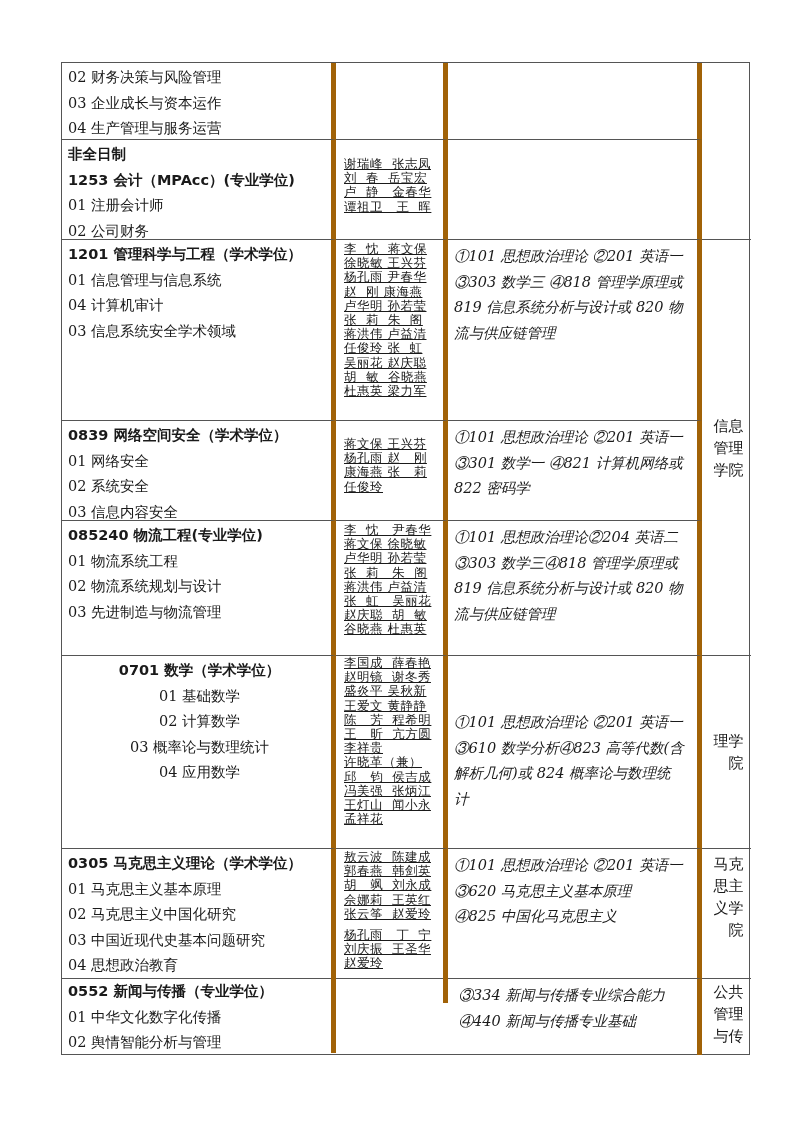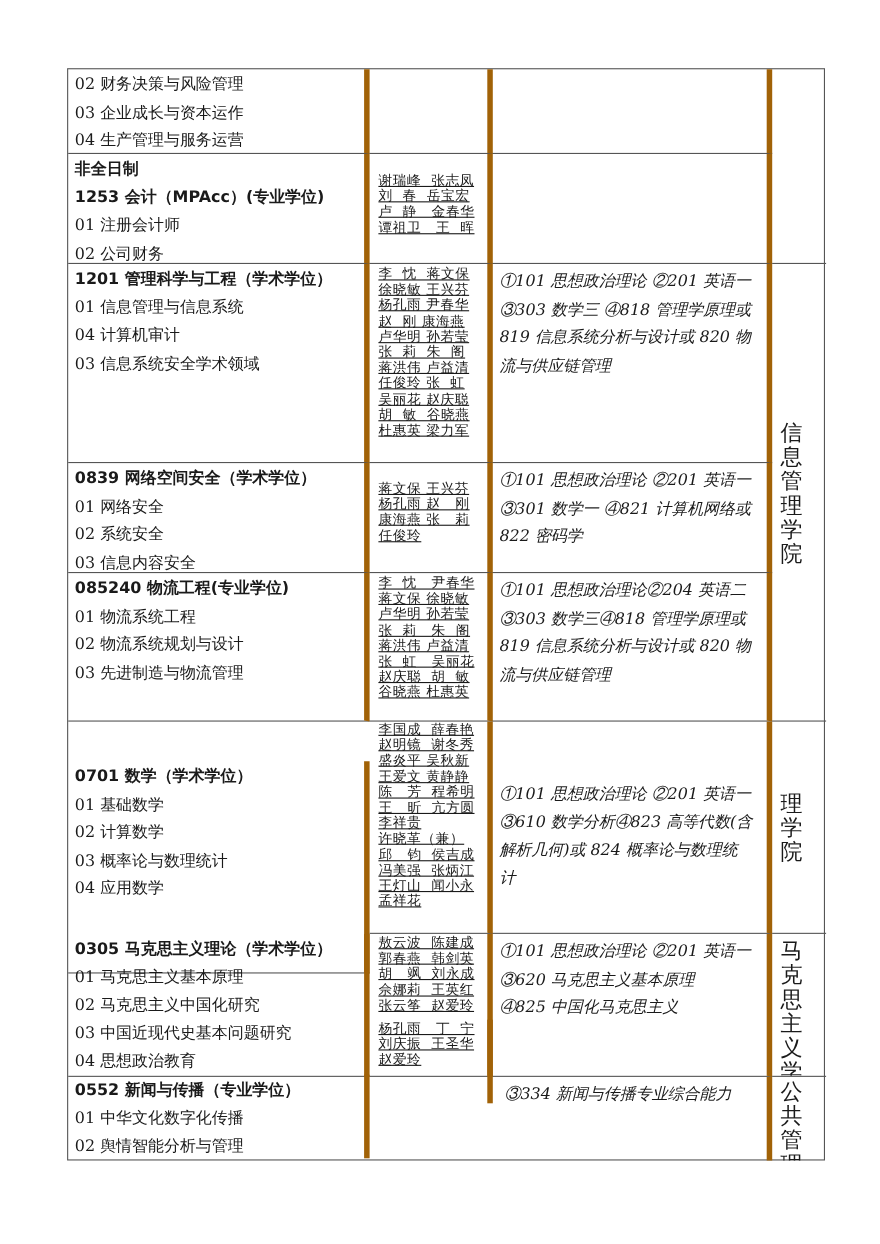--- a/index.html
+++ b/index.html
@@ -12,22 +12,22 @@
     .c2 { left:274px; width:112px;text-decoration:underline; }
     .c3 { left:386px; width:254px; }
     .c4 { left:640px; width:49px; border-right:none; }
     .prog { padding:2px 0 0 6px; font-size:14.5px; line-height:25.5px; }
     .prog .title { font-family:"DejaVu Sans","Liberation Sans",sans-serif; font-weight:bold; font-size:14.5px; }
     .prog .dir { display:block; white-space:nowrap; }
     .tutors { padding:2px 0 0 8px; font-size:12.5px; line-height:14.2px; letter-spacing:0.5px; }
     .tutors .t { display:block; white-space:pre; }
     .exam { padding:4px 4px 0 6px; font-size:14.5px; line-height:25.5px;font-style:italic; }
     .exam .l { display:block; white-space:nowrap; }
-    .dept { display:flex; align-items:center; justify-content:center; text-align:left;
-            font-size:20px; line-height:22px; }
+    .dept { display:flex; align-items:center; justify-content:center; text-align:right;
+            font-size:15px; line-height:22px; }
     .dept span { display:block; width:34px; word-break:break-all; }
     .bottomrow { border-bottom:none; }
   </style>
 </head>
 <body>
 
 <div class="tbl">
 
   <div class="cell c1 prog" style="top:0;height:77px;">
     <span class="dir">02 财务决策与风险管理</span>
@@ -119,21 +119,21 @@
     <span class="l">①101 思想政治理论②204 英语二</span>
     <span class="l">③303 数学三④818 管理学原理或</span>
     <span class="l">819 信息系统分析与设计或 820 物</span>
     <span class="l">流与供应链管理</span>
   </div>
 
   <div class="cell c4 dept" style="top:177px;height:416px;">
     <span>信息管理学院</span>
   </div>
 
-  <div class="cell c1 prog" style="top:629px;height:193px;">
+  <div class="cell c1 prog" style="top:593px;height:193px;text-align:center;">
     <span class="dir title">0701 数学（学术学位）</span>
     <span class="dir">01  基础数学</span>
     <span class="dir">02  计算数学</span>
     <span class="dir">03  概率论与数理统计</span>
     <span class="dir">04  应用数学</span>
   </div>
   <div class="cell c2 tutors" style="top:593px;height:193px;padding-top:0;">
     <span class="t">李国成  薛春艳</span>
     <span class="t">赵明镜  谢冬秀</span>
     <span class="t">盛炎平 吴秋新</span>
@@ -185,18 +185,19 @@
     <span class="dir">01  中华文化数字化传播</span>
     <span class="dir">02  舆情智能分析与管理</span>
   </div>
   <div class="cell c2 tutors bottomrow" style="top:864px;height:76px;padding-top:1px;">
     <span class="t">杨孔雨   丁  宁</span>
     <span class="t">刘庆振  王圣华</span>
     <span class="t">赵爱玲</span>
   </div>
   <div class="cell c3 exam bottomrow" style="top:916px;height:76px;">
     <span class="l" style="white-space:pre;"> ③334 新闻与传播专业综合能力</span>
+    <span class="l" style="white-space:pre;"> ④440 新闻与传播专业基础</span>
   </div>
   <div class="cell c4 dept bottomrow" style="top:916px;height:76px;align-items:flex-start;padding-top:2px;">
     <span>公共管理与传</span>
   </div>
 
 </div>
 
 </body></html>

